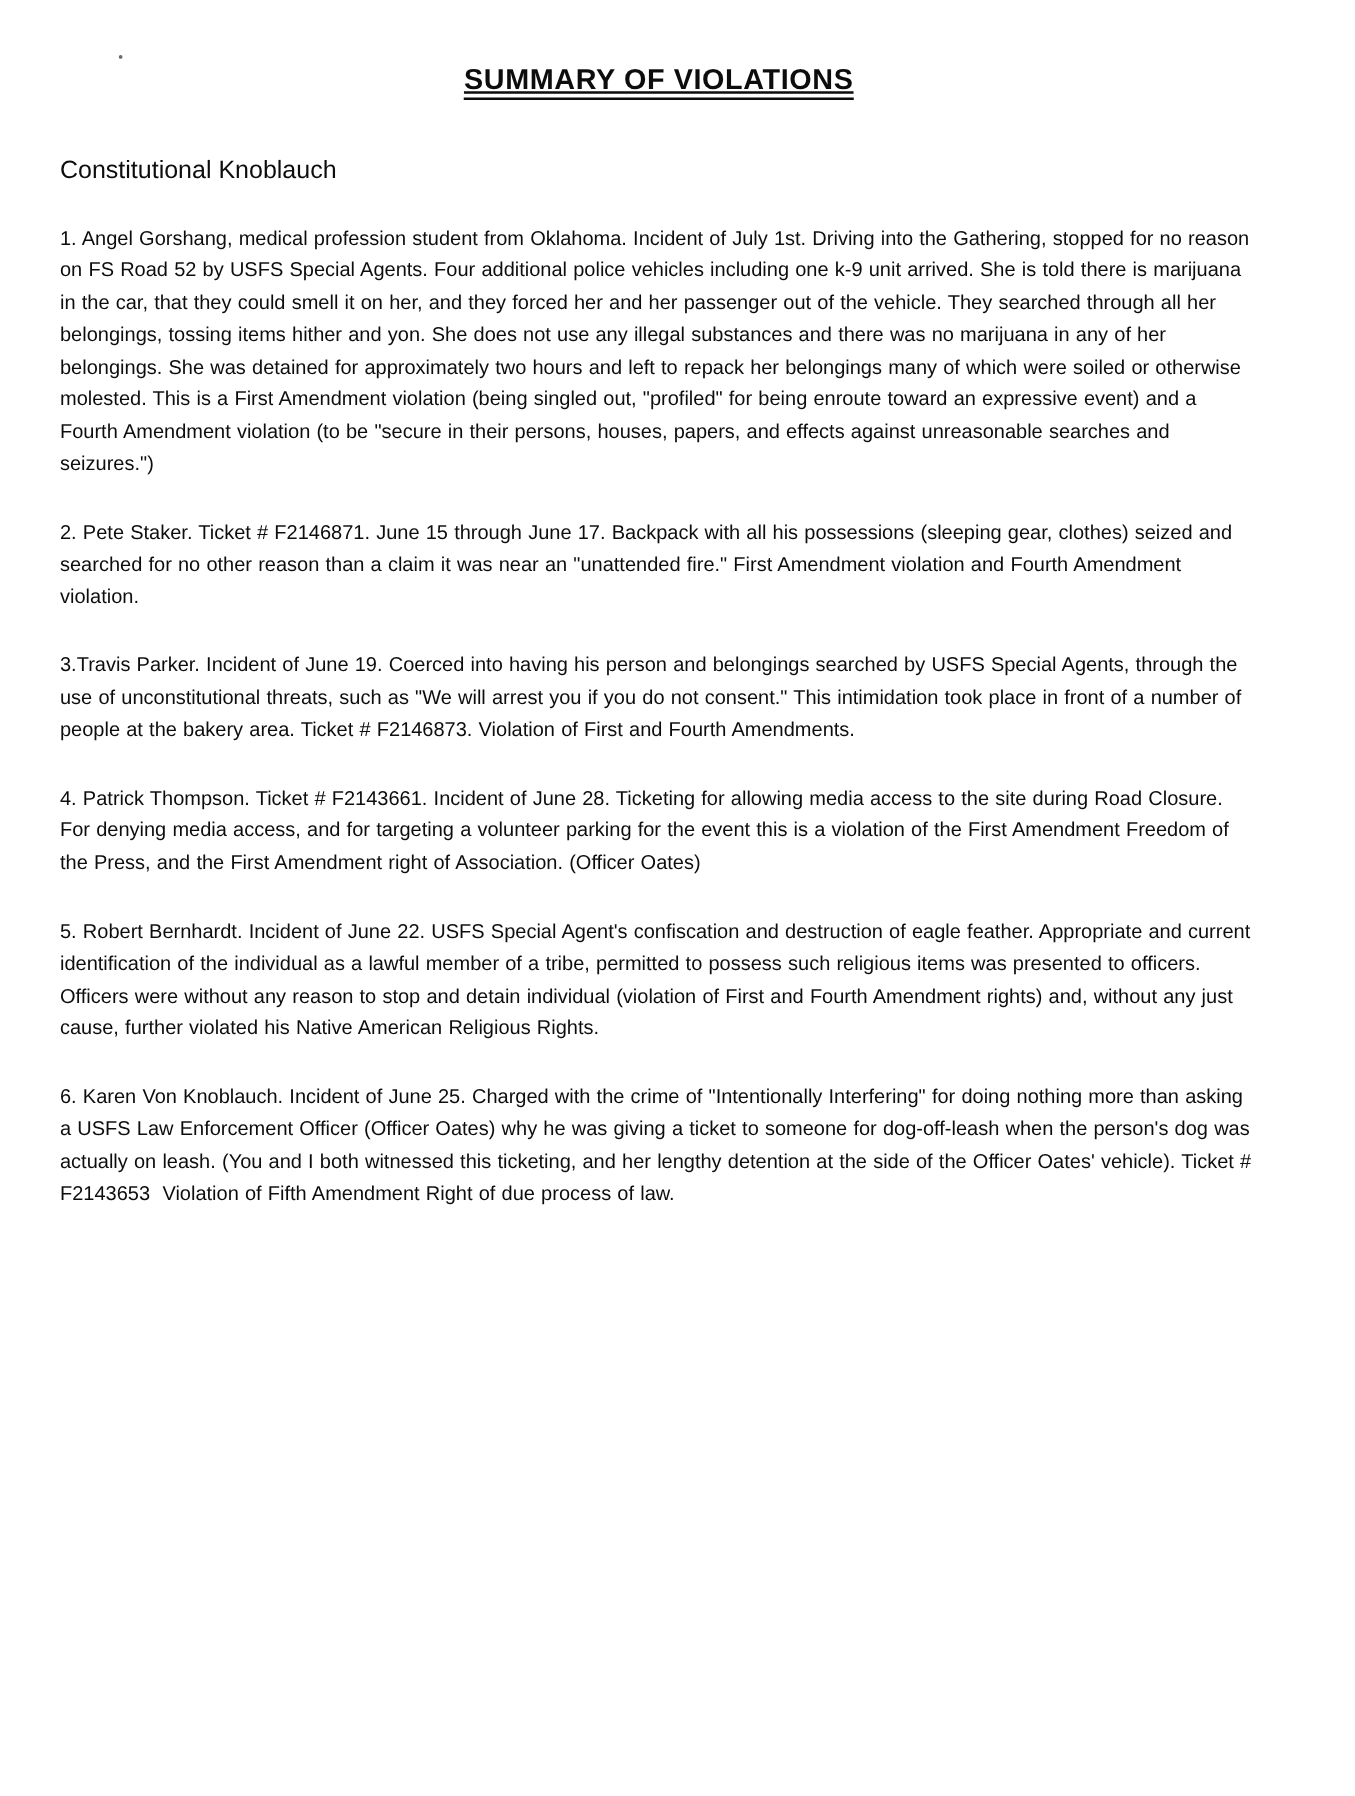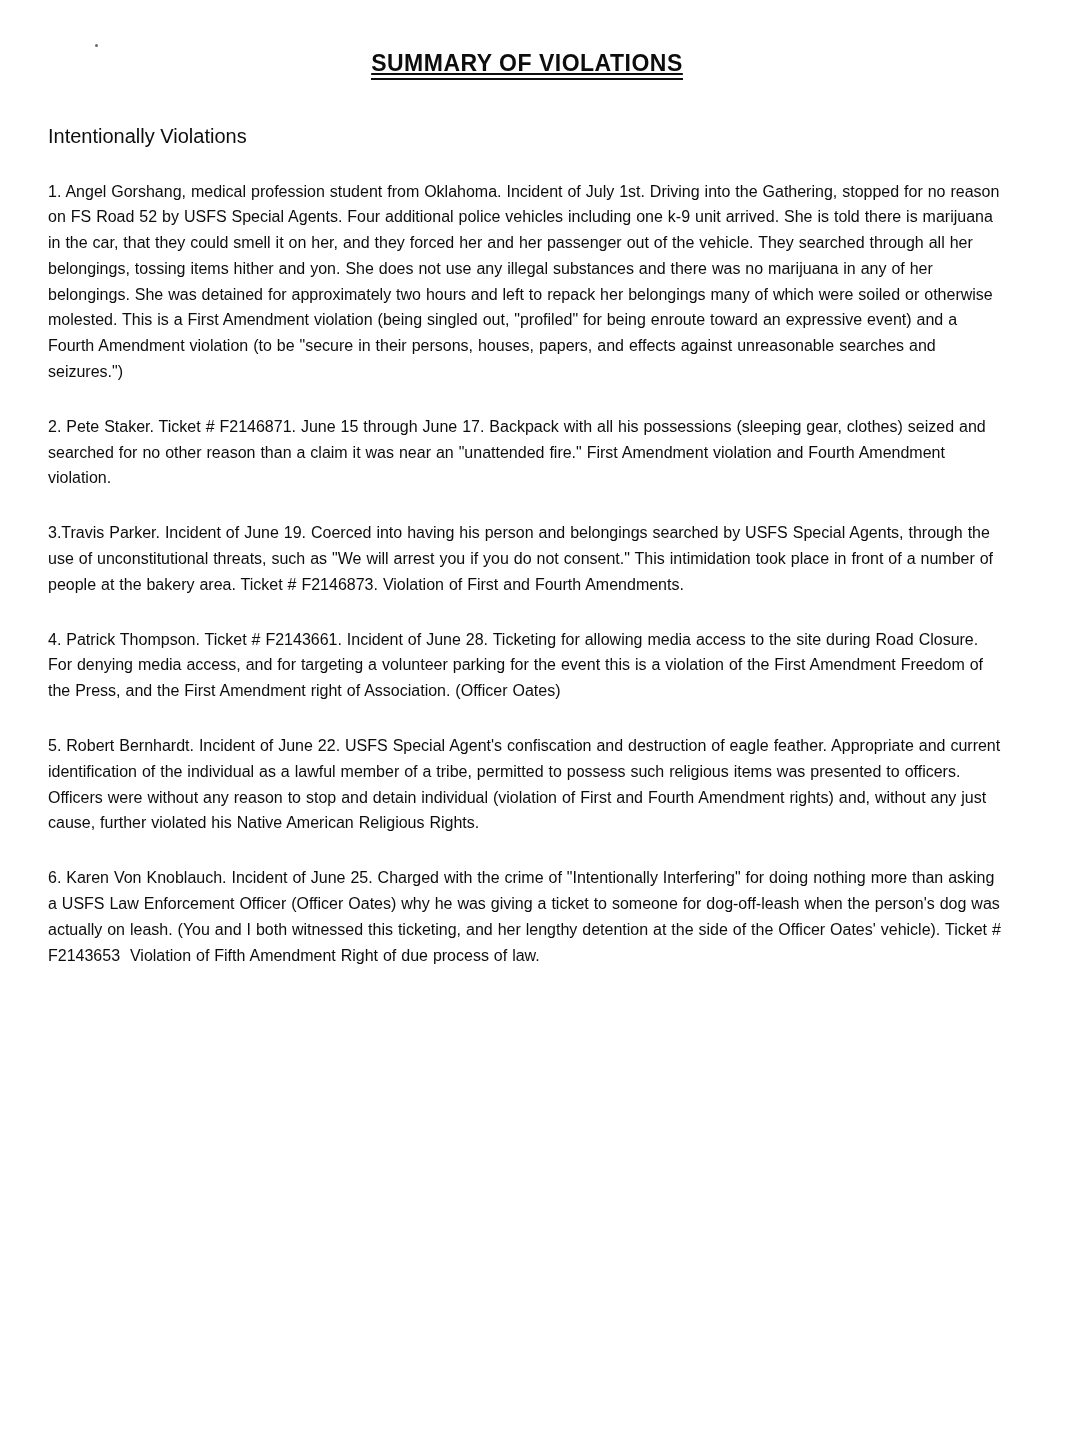--- a/index.html
+++ b/index.html
@@ -55,21 +55,21 @@
   }
 </style>
 </head>
 <body>
 
 <div class="page">
   <span class="scan-speck"></span>
 
   <h1 class="doc-title"><span class="underlined">SUMMARY OF VIOLATIONS</span></h1>
 
-  <p class="subtitle">Intentionally Violations</p>
+  <p class="subtitle">Constitutional Knoblauch</p>
 
   <p class="para">1. Angel Gorshang, medical profession student from Oklahoma. Incident of July 1st. Driving into the Gathering, stopped for no reason on FS Road 52 by USFS Special Agents. Four additional police vehicles including one k-9 unit arrived. She is told there is marijuana in the car, that they could smell it on her, and they forced her and her passenger out of the vehicle. They searched through all her belongings, tossing items hither and yon. She does not use any illegal substances and there was no marijuana in any of her belongings. She was detained for approximately two hours and left to repack her belongings many of which were soiled or otherwise molested. This is a First Amendment violation (being singled out, "profiled" for being enroute toward an expressive event) and a Fourth Amendment violation (to be "secure in their persons, houses, papers, and effects against unreasonable searches and seizures.")</p>
 
   <p class="para">2. Pete Staker. Ticket # F2146871. June 15 through June 17. Backpack with all his possessions (sleeping gear, clothes) seized and searched for no other reason than a claim it was near an "unattended fire." First Amendment violation and Fourth Amendment violation.</p>
 
   <p class="para">3.Travis Parker. Incident of June 19. Coerced into having his person and belongings searched by USFS Special Agents, through the use of unconstitutional threats, such as "We will arrest you if you do not consent." This intimidation took place in front of a number of people at the bakery area. Ticket # F2146873. Violation of First and Fourth Amendments.</p>
 
   <p class="para">4. Patrick Thompson. Ticket # F2143661. Incident of June 28. Ticketing for allowing media access to the site during Road Closure. For denying media access, and for targeting a volunteer parking for the event this is a violation of the First Amendment Freedom of the Press, and the First Amendment right of Association. (Officer Oates)</p>
 
   <p class="para">5. Robert Bernhardt. Incident of June 22. USFS Special Agent's confiscation and destruction of eagle feather. Appropriate and current identification of the individual as a lawful member of a tribe, permitted to possess such religious items was presented to officers. Officers were without any reason to stop and detain individual (violation of First and Fourth Amendment rights) and, without any just cause, further violated his Native American Religious Rights.</p>

